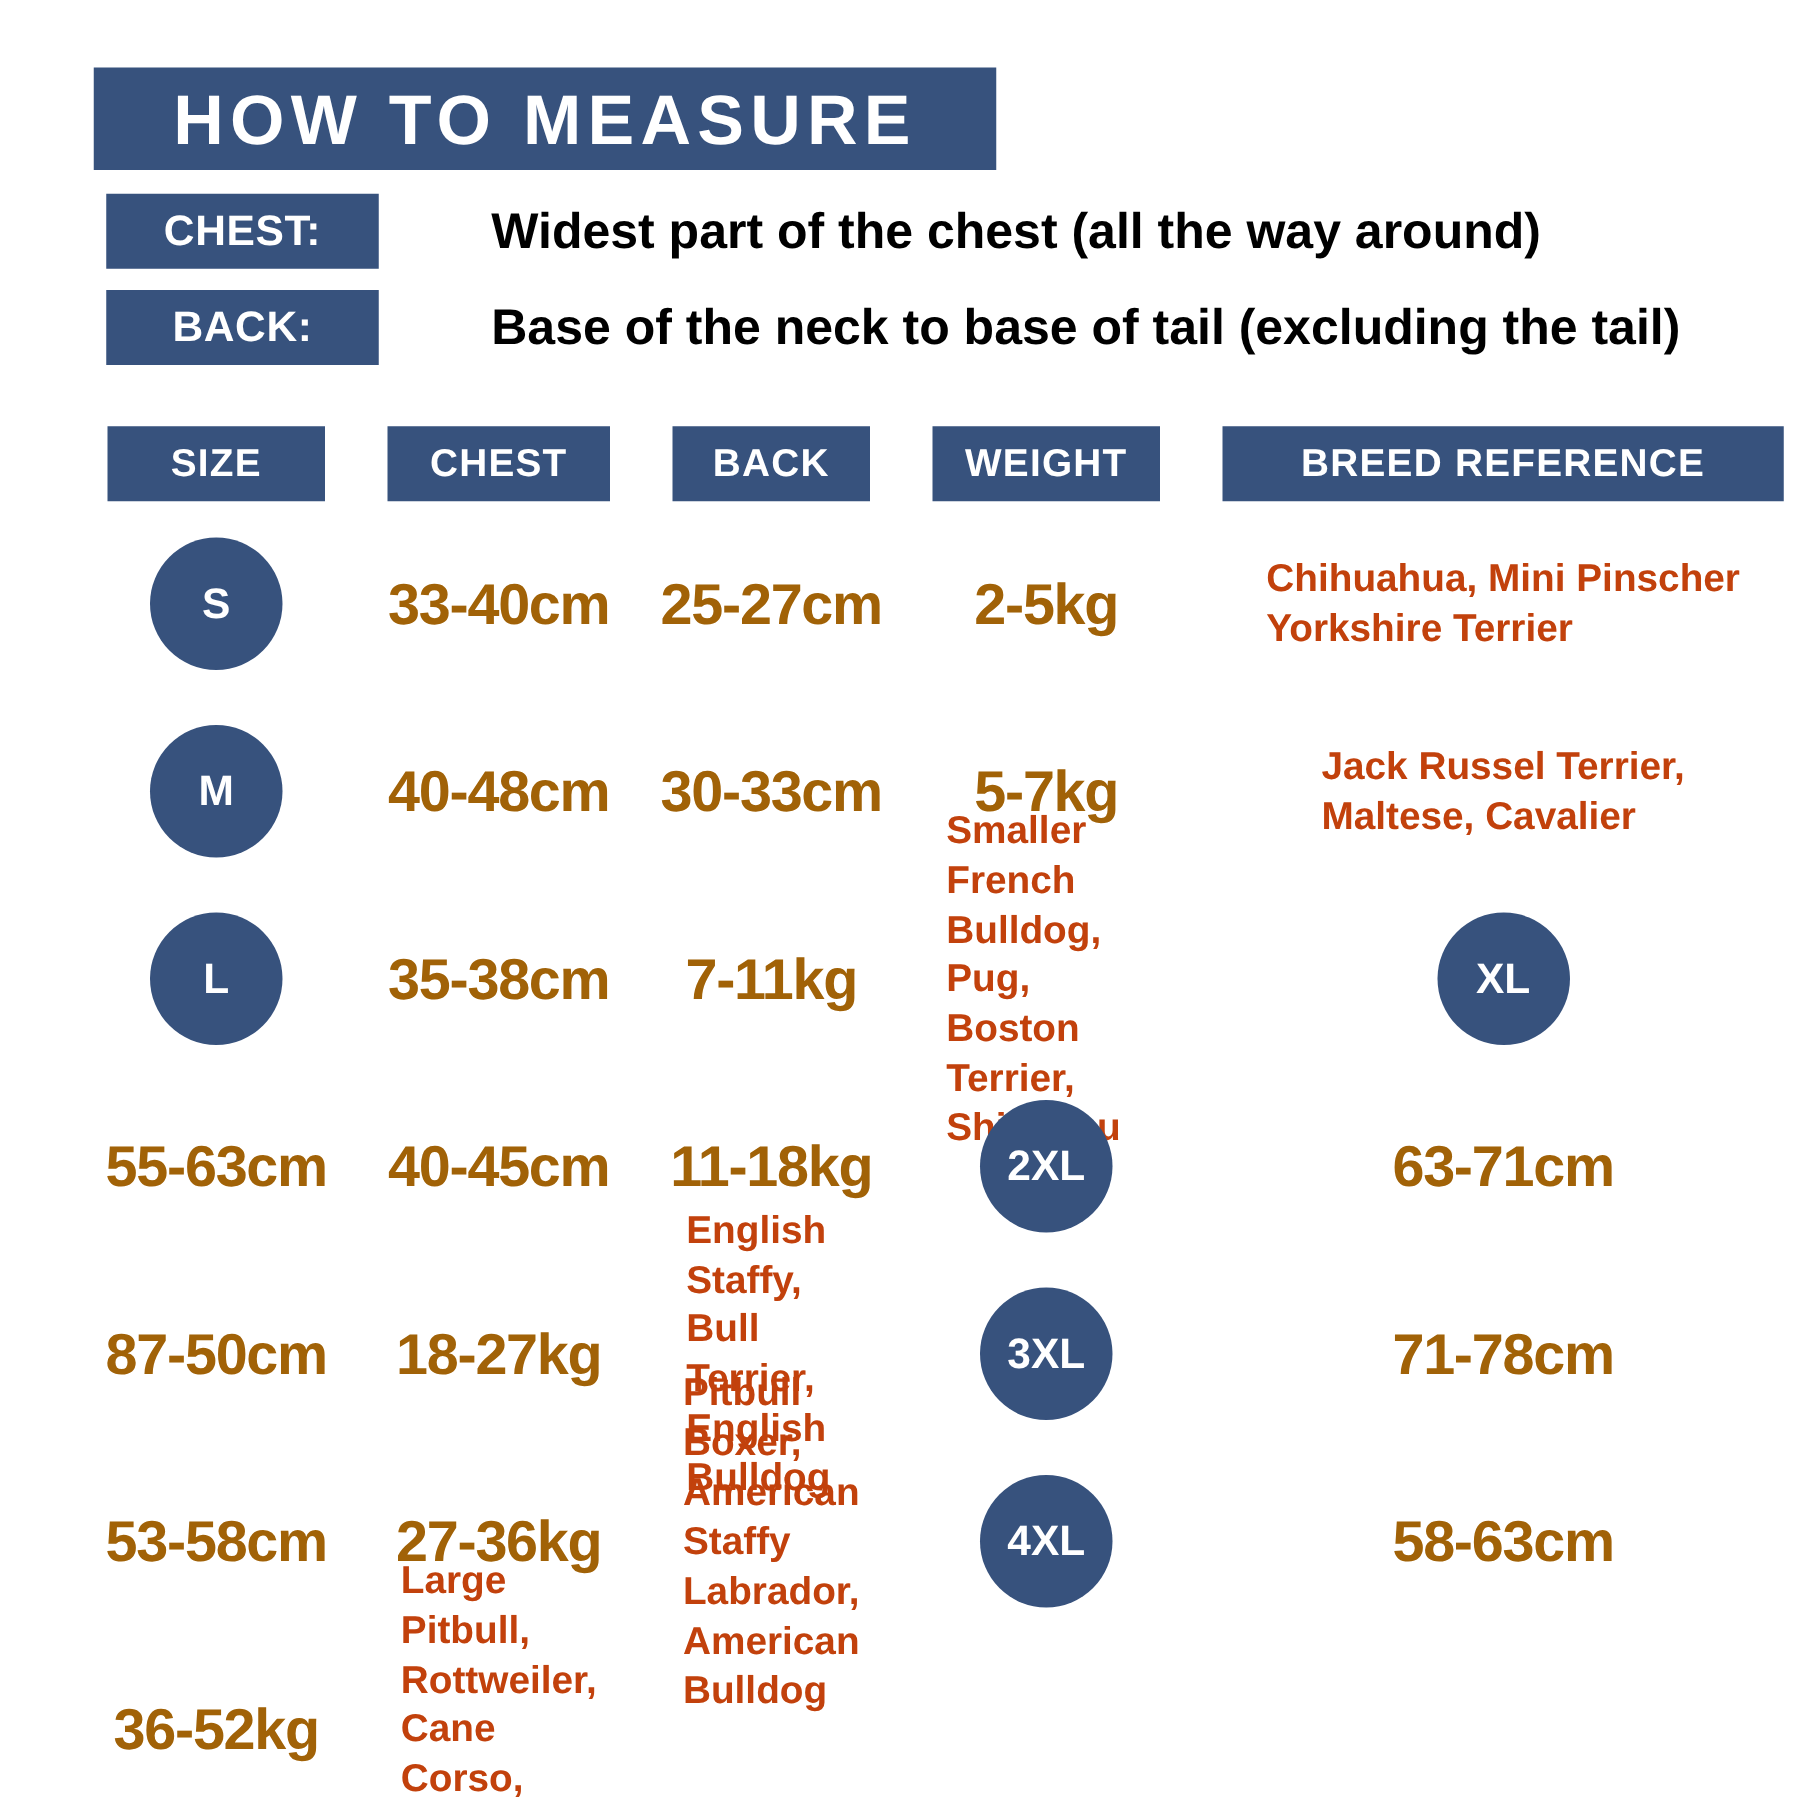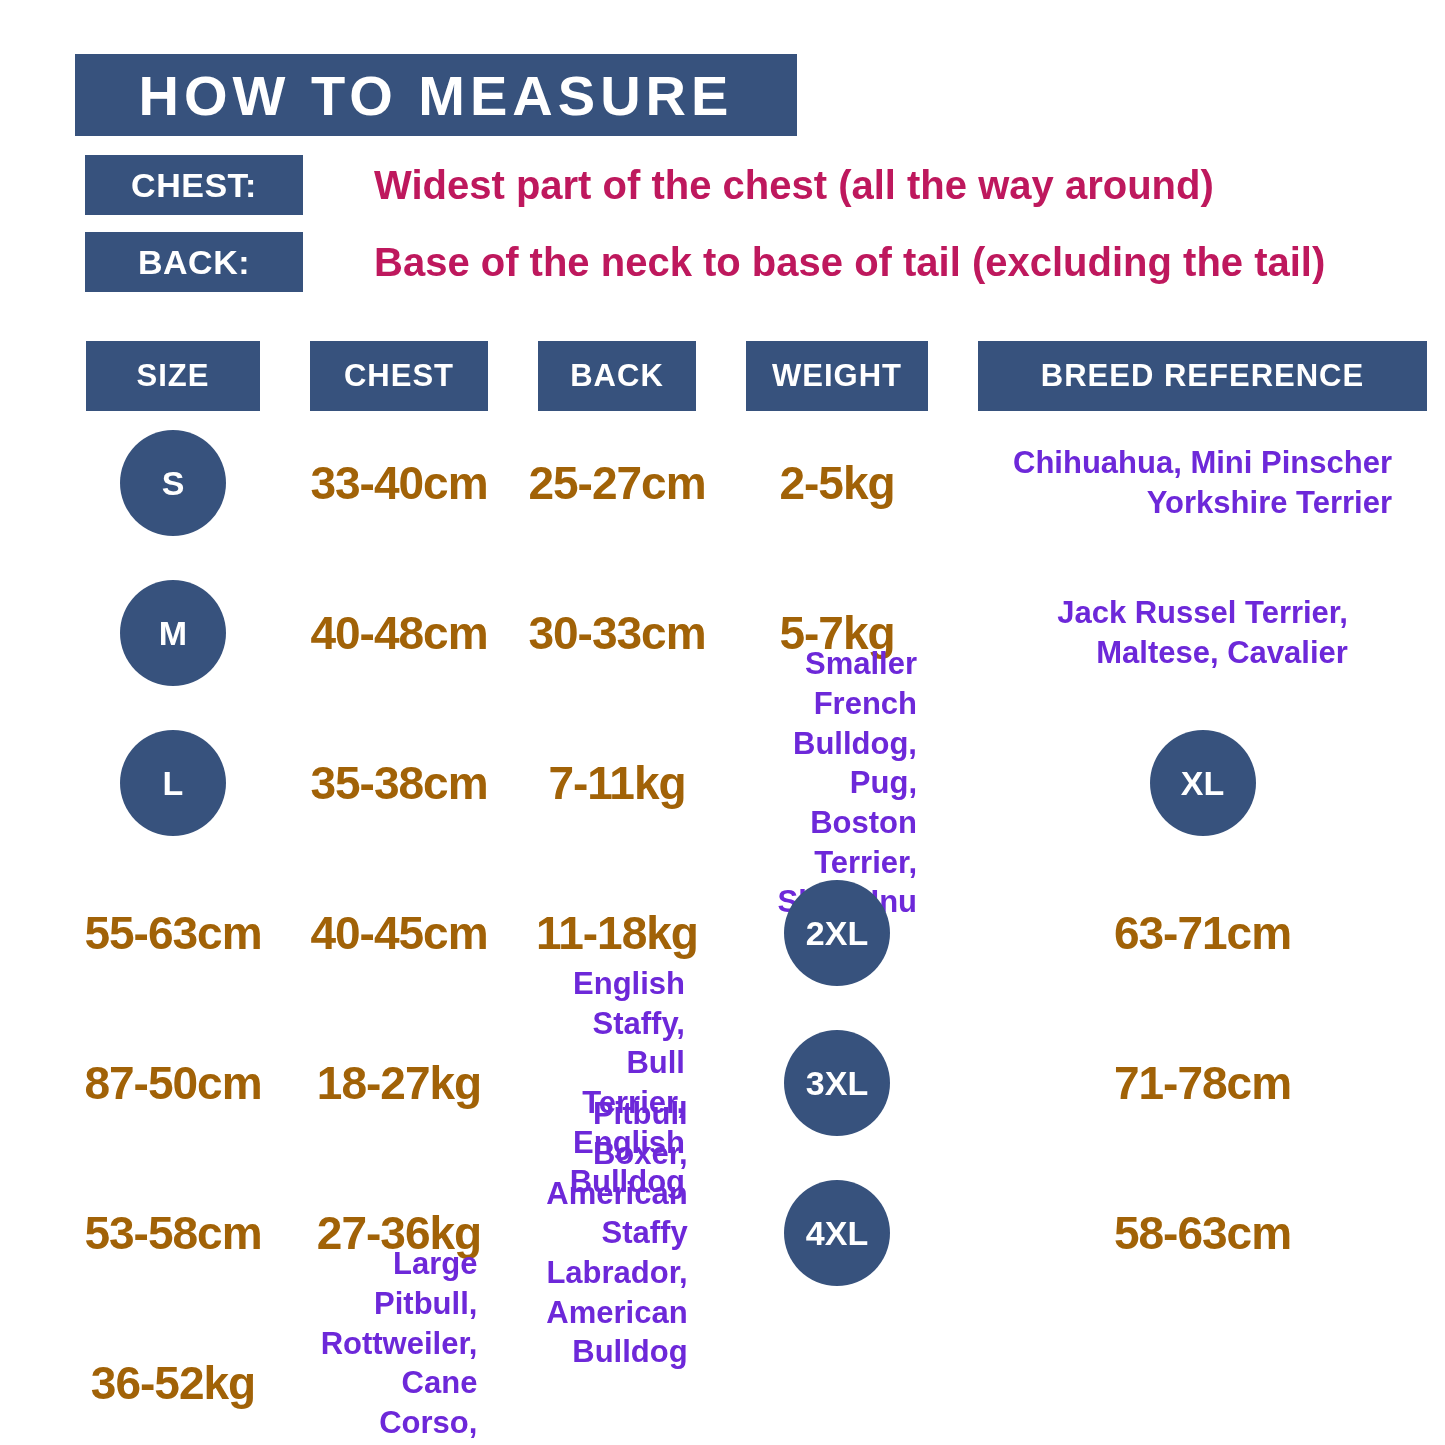--- a/index.html
+++ b/index.html
@@ -48,41 +48,41 @@
     align-items: center;
     justify-content: center;
     flex: 0 0 auto;
   }
   .inst-badge-label {
     color: #ffffff;
     font-size: 34px;
     letter-spacing: 0.5px;
   }
   .inst-text {
-    margin-left: 24px;
-    color: #be185d;
+    margin-left: 43px;
+    color: #000000;
     font-size: 40px;
     white-space: nowrap;
   }
   .table-head, .table-body {
     position: absolute;
     left: 53px;
     display: grid;
     grid-template-columns: 174px 178px 158px 182px 449px;
     column-gap: 50px;
   }
   .table-head { top: 308px; }
   .table-body {
     top: 375px;
     grid-auto-rows: 150px;
     align-items: center;
     justify-items: center;
   }
   .head-cell {
-    height: 70px;
+    height: 60px;
     width: 100%;
     background: #37527D;
     color: #ffffff;
     font-size: 31px;
     letter-spacing: 1px;
     display: flex;
     align-items: center;
     justify-content: center;
     white-space: nowrap;
   }
@@ -97,24 +97,24 @@
     align-items: center;
     justify-content: center;
   }
   .val-cell {
     color: #a16207;
     font-size: 46px;
     letter-spacing: -1px;
     white-space: nowrap;
   }
   .breed-cell {
-    color: #6d28d9;
+    color: #c2410c;
     font-size: 31px;
     line-height: 1.28;
-    text-align: right;
+    text-align: left;
     white-space: pre-line;
   }
 </style>
 </head>
 <body>
 
 <div class="page">
 
   <div class="title-bar">
     <span class="title-text">HOW TO MEASURE</span>

